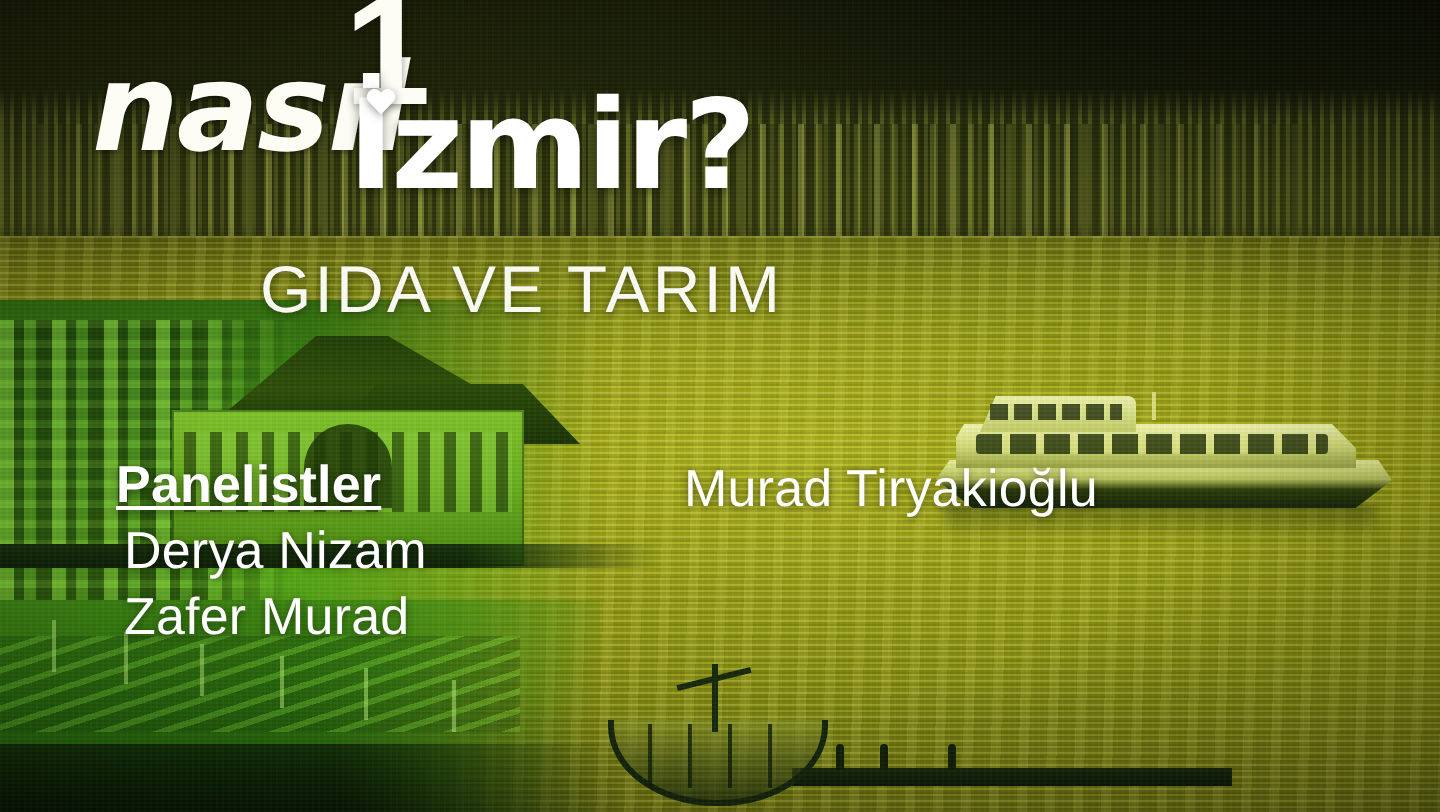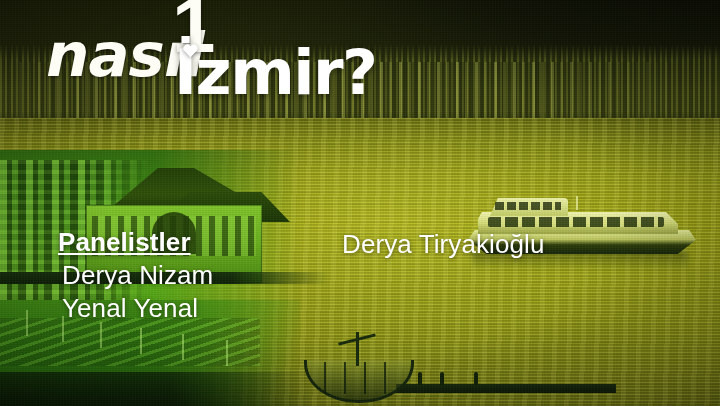--- a/index.html
+++ b/index.html
@@ -444,25 +444,26 @@
 
     <div class="logo-lockup">
       <span class="logo-nasil">nasıl</span>
       <span class="logo-one">1</span>
       <span class="logo-izmir">İzmir?</span>
       <svg class="logo-heart" viewBox="0 0 24 22">
         <path d="M12 21 L1.6 10.2 A6.2 6.2 0 0 1 12 3.4 A6.2 6.2 0 0 1 22.4 10.2 Z" fill="#ffffff"></path>
       </svg>
     </div>
 
+    <div class="subtitle">GIDA VE TARIM</div>
 
     <div class="panel-col col-panelists">
       <div class="col-heading">Panelistler</div>
       <div class="col-name">Derya Nizam</div>
-      <div class="col-name">Yenal Yenal</div>
+      <div class="col-name">Zafer Murad</div>
     </div>
 
     <div class="panel-col col-moderator">
-      <div class="col-name">Derya Tiryakioğlu</div>
+      <div class="col-name">Murad Tiryakioğlu</div>
     </div>
 
   </div>
 </div>
 
 </body></html>

